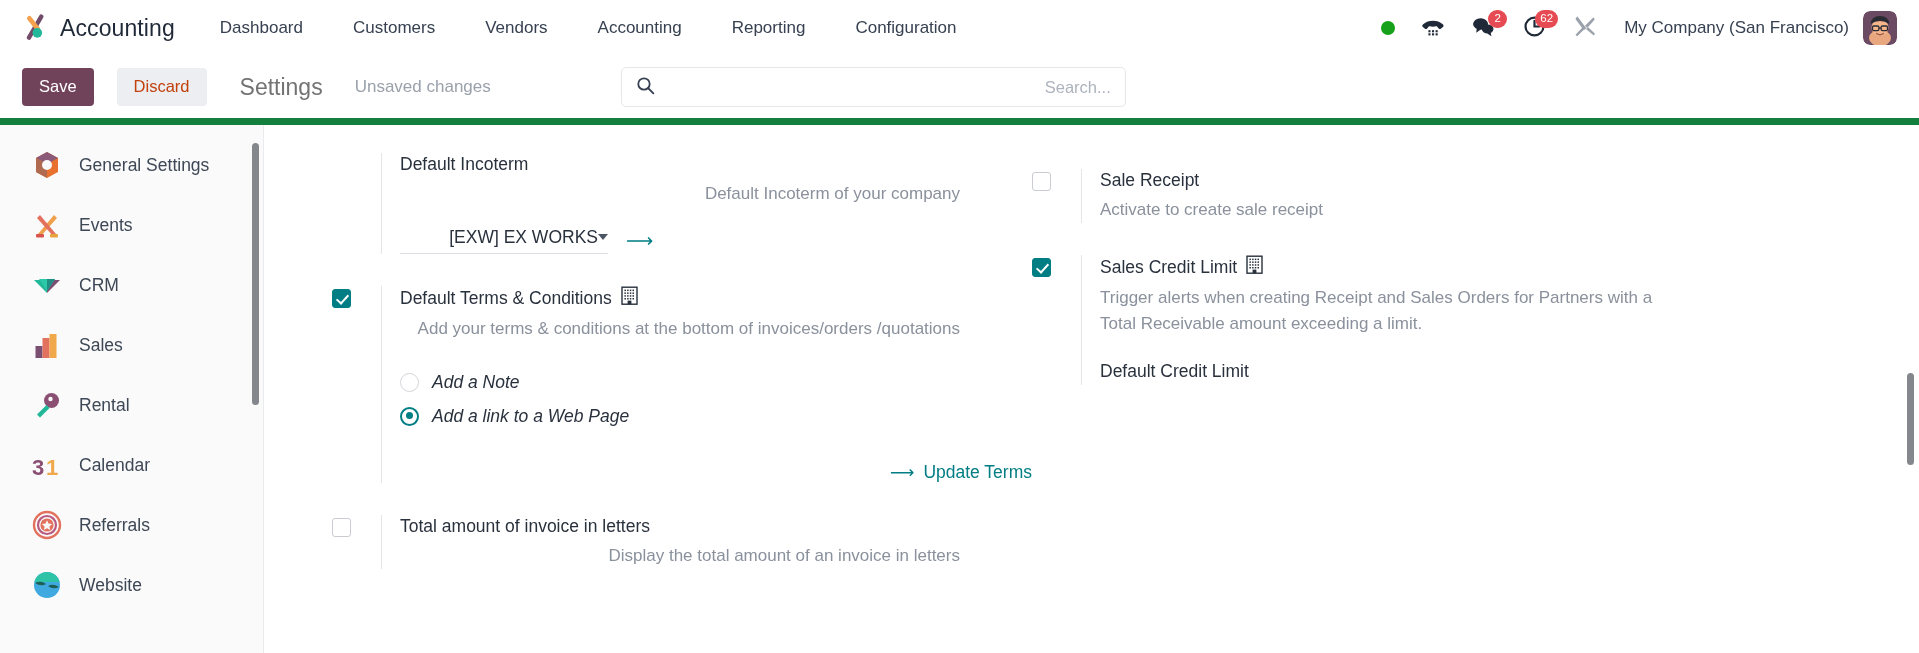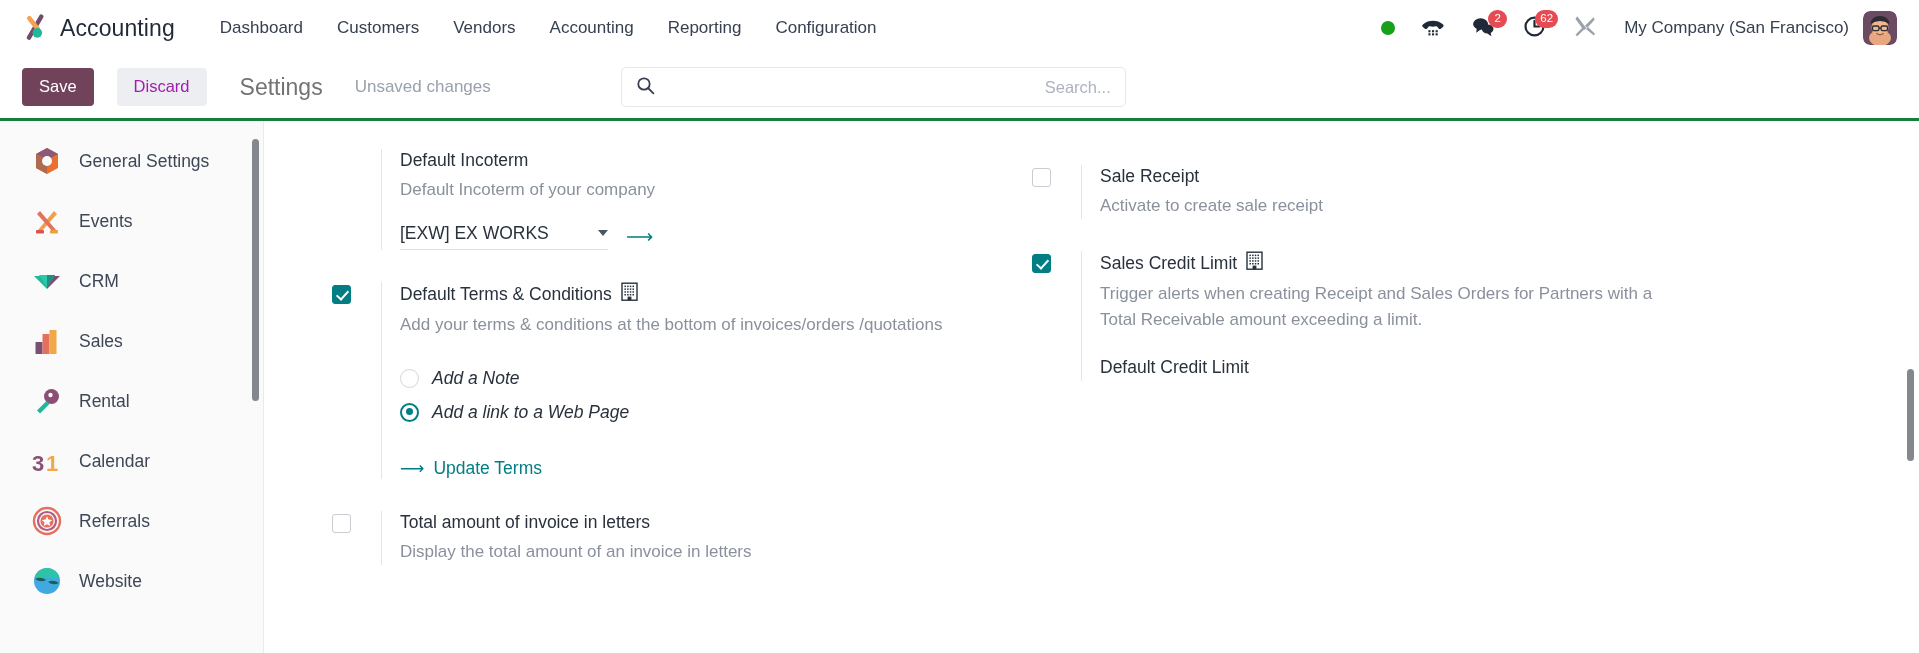--- a/index.html
+++ b/index.html
@@ -22,21 +22,21 @@
     z-index: 5;
   }
   .brand {
     display: flex; align-items: center; gap: 10px;
     margin-right: 28px;
   }
   .brand-logo { width: 28px; height: 28px; display:block; }
   .brand-name {
     font-size: 23px; color: #1f2937; letter-spacing: .1px;
   }
-  .nav-links { display: flex; align-items: flex-end; gap: 0; }
+  .nav-links { display: flex; align-items: flex-end; gap: 16px; }
   .nav-link {
     font-size: 17px; color: #374151; padding: 6px 17px;
     white-space: nowrap; cursor: pointer; border-radius: 4px;
   }
   .nav-right {
     margin-left: auto; display: flex; align-items: center; gap: 0;
   }
   .sysicon {
     display: flex; align-items: center; justify-content: center;
     position: relative; padding: 0 13px; height: 40px; cursor: pointer;
@@ -63,42 +63,42 @@
     height: 62px; display: flex; align-items: center;
     padding: 0 22px; background: #ffffff; gap: 16px;
     position: relative; z-index: 4;
   }
   .btn {
     font-size: 16.5px; border: none; border-radius: 4px;
     padding: 8px 17px; cursor: pointer; font-family: "Liberation Sans", sans-serif;
     line-height: 1.3;
   }
   .btn-save { background: #71435b; color: #ffffff; margin-right: 7px; }
-  .btn-discard { background: #eceef1; color: #a21caf; margin-right: 17px; }
+  .btn-discard { background: #eceef1; color: #c2410c; margin-right: 17px; }
   .page-title { font-size: 23px; color: #737373; margin-right: 16px; }
   .unsaved { font-size: 17px; color: #9aa1ab; }
   .searchbox {
     margin-left: 114px;
     width: 505px; height: 40px;
     border: 1px solid #e5e7eb; border-radius: 5px;
     display: flex; align-items: center; gap: 11px;
     padding: 0 14px; background: #fff;
   }
   .search-icon { flex: 0 0 auto; display:block; }
   .search-field {
     border: none; outline: none; flex: 1;
     font-size: 16.5px; color: #374151;
     font-family: "Liberation Sans", sans-serif; background: transparent; text-align: right;
   }
   .search-field::placeholder { color: #adb3bd; }
 
   
   .app-body {
     display: flex; height: calc(653px - 56px - 62px);
-    border-top: 3px solid #15803d;
+    border-top: 7px solid #15803d;
   }
   .sidebar {
     width: 264px; flex: 0 0 264px;
     background: #fafafa; border-right: 1px solid #e9ebee;
     position: relative; overflow: hidden;
   }
   .sidebar-list { padding: 10px 0 0 0; }
   .sb-item {
     display: flex; align-items: center; gap: 17px;
     padding: 10px 0 10px 32px; cursor: pointer; height: 60px;
@@ -111,21 +111,21 @@
   }
 
   .content {
     flex: 1; position: relative; overflow: hidden;
     background: #ffffff;
   }
   .settings-grid {
     display: flex; padding: 28px 0 0 0; gap: 0;
   }
   .col { width: 700px; flex: 0 0 700px; }
-  .col-left { margin-left: 68px; }
+  .col-left { margin-left: 68px; text-align: right; }
   .col-right { margin-left: 0px; margin-top: 16px; }
 
   .setting {
     display: flex; margin-bottom: 32px;
   }
   .ctl {
     width: 49px; flex: 0 0 49px; padding-top: 3px;
     display: flex; justify-content: flex-start;
   }
   .cbox {

